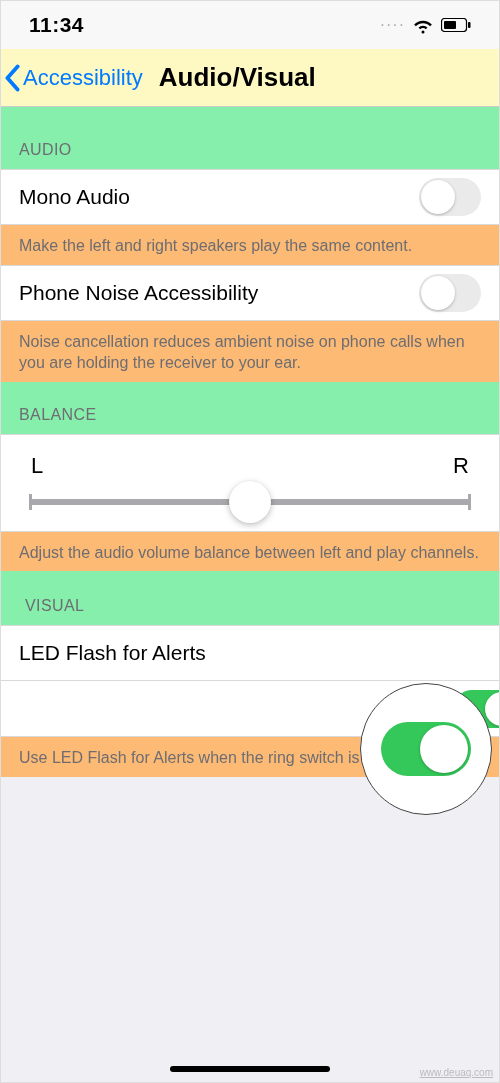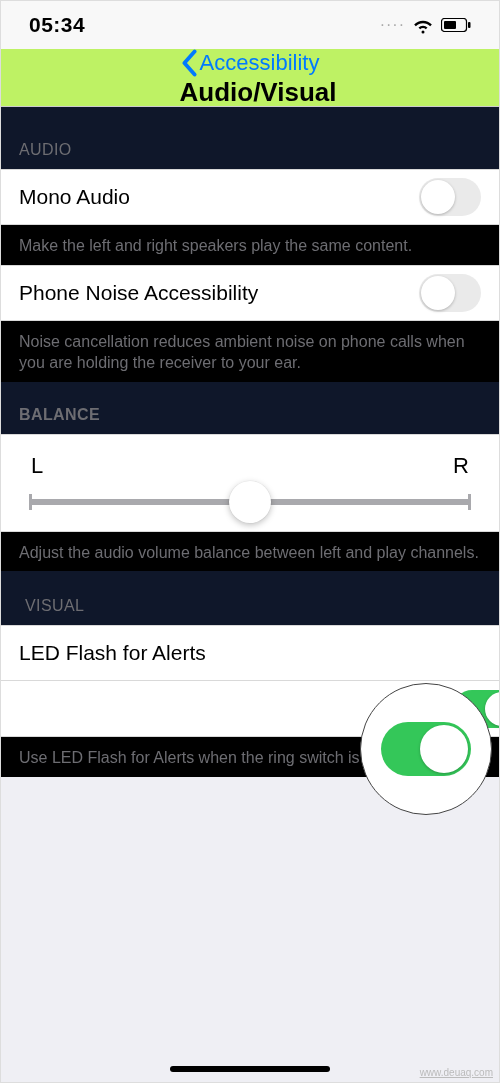--- a/index.html
+++ b/index.html
@@ -23,23 +23,22 @@
   .time { font-size: 21px; font-weight: 600; letter-spacing: 0.5px; }
   .status-right { display: flex; align-items: center; gap: 8px; }
   .dots { color: #aaa; font-size: 16px; letter-spacing: 1px; }
   .wifi-icon { width: 20px; height: 20px; }
   .battery-icon { width: 30px; height: 14px; }
   .nav-bar {
     height: 58px;
     display: flex;
     align-items: center;
     padding: 0 3px;
-    background: #bef264;
+    background: #fef9c3;
     border-bottom: 1px solid #ccc;
-    flex-direction: column;
   }
   .back-group {
     display: flex;
     align-items: center;
     color: #007aff;
     font-size: 22px;
     gap: 2px;
   }
   .chevron-left-icon { width: 17px; height: 28px; }
   .nav-title {
@@ -47,42 +46,42 @@
     font-weight: 700;
     margin-left: 16px;
     color: #000;
   }
   .section-header {
     font-size: 16px;
     color: #6d6d72;
     padding: 34px 18px 10px 18px;
     text-transform: uppercase;
     letter-spacing: 0.4px;
-    background: #0f172a;
-  }
-  .section-header.balance { padding-top: 24px; font-weight: bold; }
+    background: #86efac;
+  }
+  .section-header.balance { padding-top: 24px; }
   .section-header.visual { padding-top: 26px; padding-left: 24px; }
   .row {
     background: #fff;
     display: flex;
     justify-content: space-between;
     align-items: center;
     padding: 0 18px;
     height: 56px;
     border-top: 1px solid #d9d9d9;
     border-bottom: 1px solid #d9d9d9;
   }
   .row + .row { border-top: none; }
   .row-label { font-size: 21px; color: #000; }
   .footer-text {
     font-size: 16px;
     color: #6d6d72;
     padding: 10px 18px 8px 18px;
     line-height: 1.35;
-    background: #000000;
+    background: #fdba74;
   }
   .toggle {
     width: 62px;
     height: 38px;
     border-radius: 19px;
     position: relative;
   }
   .toggle.off { background: #eaeaea; }
   .toggle.on { background: #34c759; }
   .toggle::after {
@@ -198,21 +197,21 @@
     bottom: 4px;
     font-size: 10px;
     color: #bbb;
     text-decoration: underline;
   }
 </style>
 </head>
 <body>
 
 <div class="status-bar">
-  <div class="time">05:34</div>
+  <div class="time">11:34</div>
   <div class="status-right">
     <span class="dots">····</span>
     <svg class="wifi-icon" viewBox="0 0 24 24">
         <path fill="#000" d="M12 18.5a1.8 1.8 0 1 0 0 3.6 1.8 1.8 0 0 0 0-3.6zm0-5.7c-2.1 0-4 0.9-5.4 2.3l2 2c0.9-0.9 2.1-1.4 3.4-1.4s2.5 0.5 3.4 1.4l2-2c-1.4-1.4-3.3-2.3-5.4-2.3zm0-5.8c-4.1 0-7.9 1.7-10.6 4.4l2 2C5.6 11.2 8.6 9.9 12 9.9s6.4 1.3 8.6 3.5l2-2C19.9 8.7 16.1 7 12 7z"></path>
       </svg>
     <svg class="battery-icon" viewBox="0 0 30 14">
         <rect x="0.5" y="0.5" width="25" height="13" rx="3" fill="none" stroke="#000" stroke-width="1.2"></rect>
         <rect x="3" y="3" width="12" height="8" rx="1" fill="#000"></rect>
         <rect x="27" y="4" width="2.5" height="6" rx="1" fill="#000"></rect>
       </svg>

